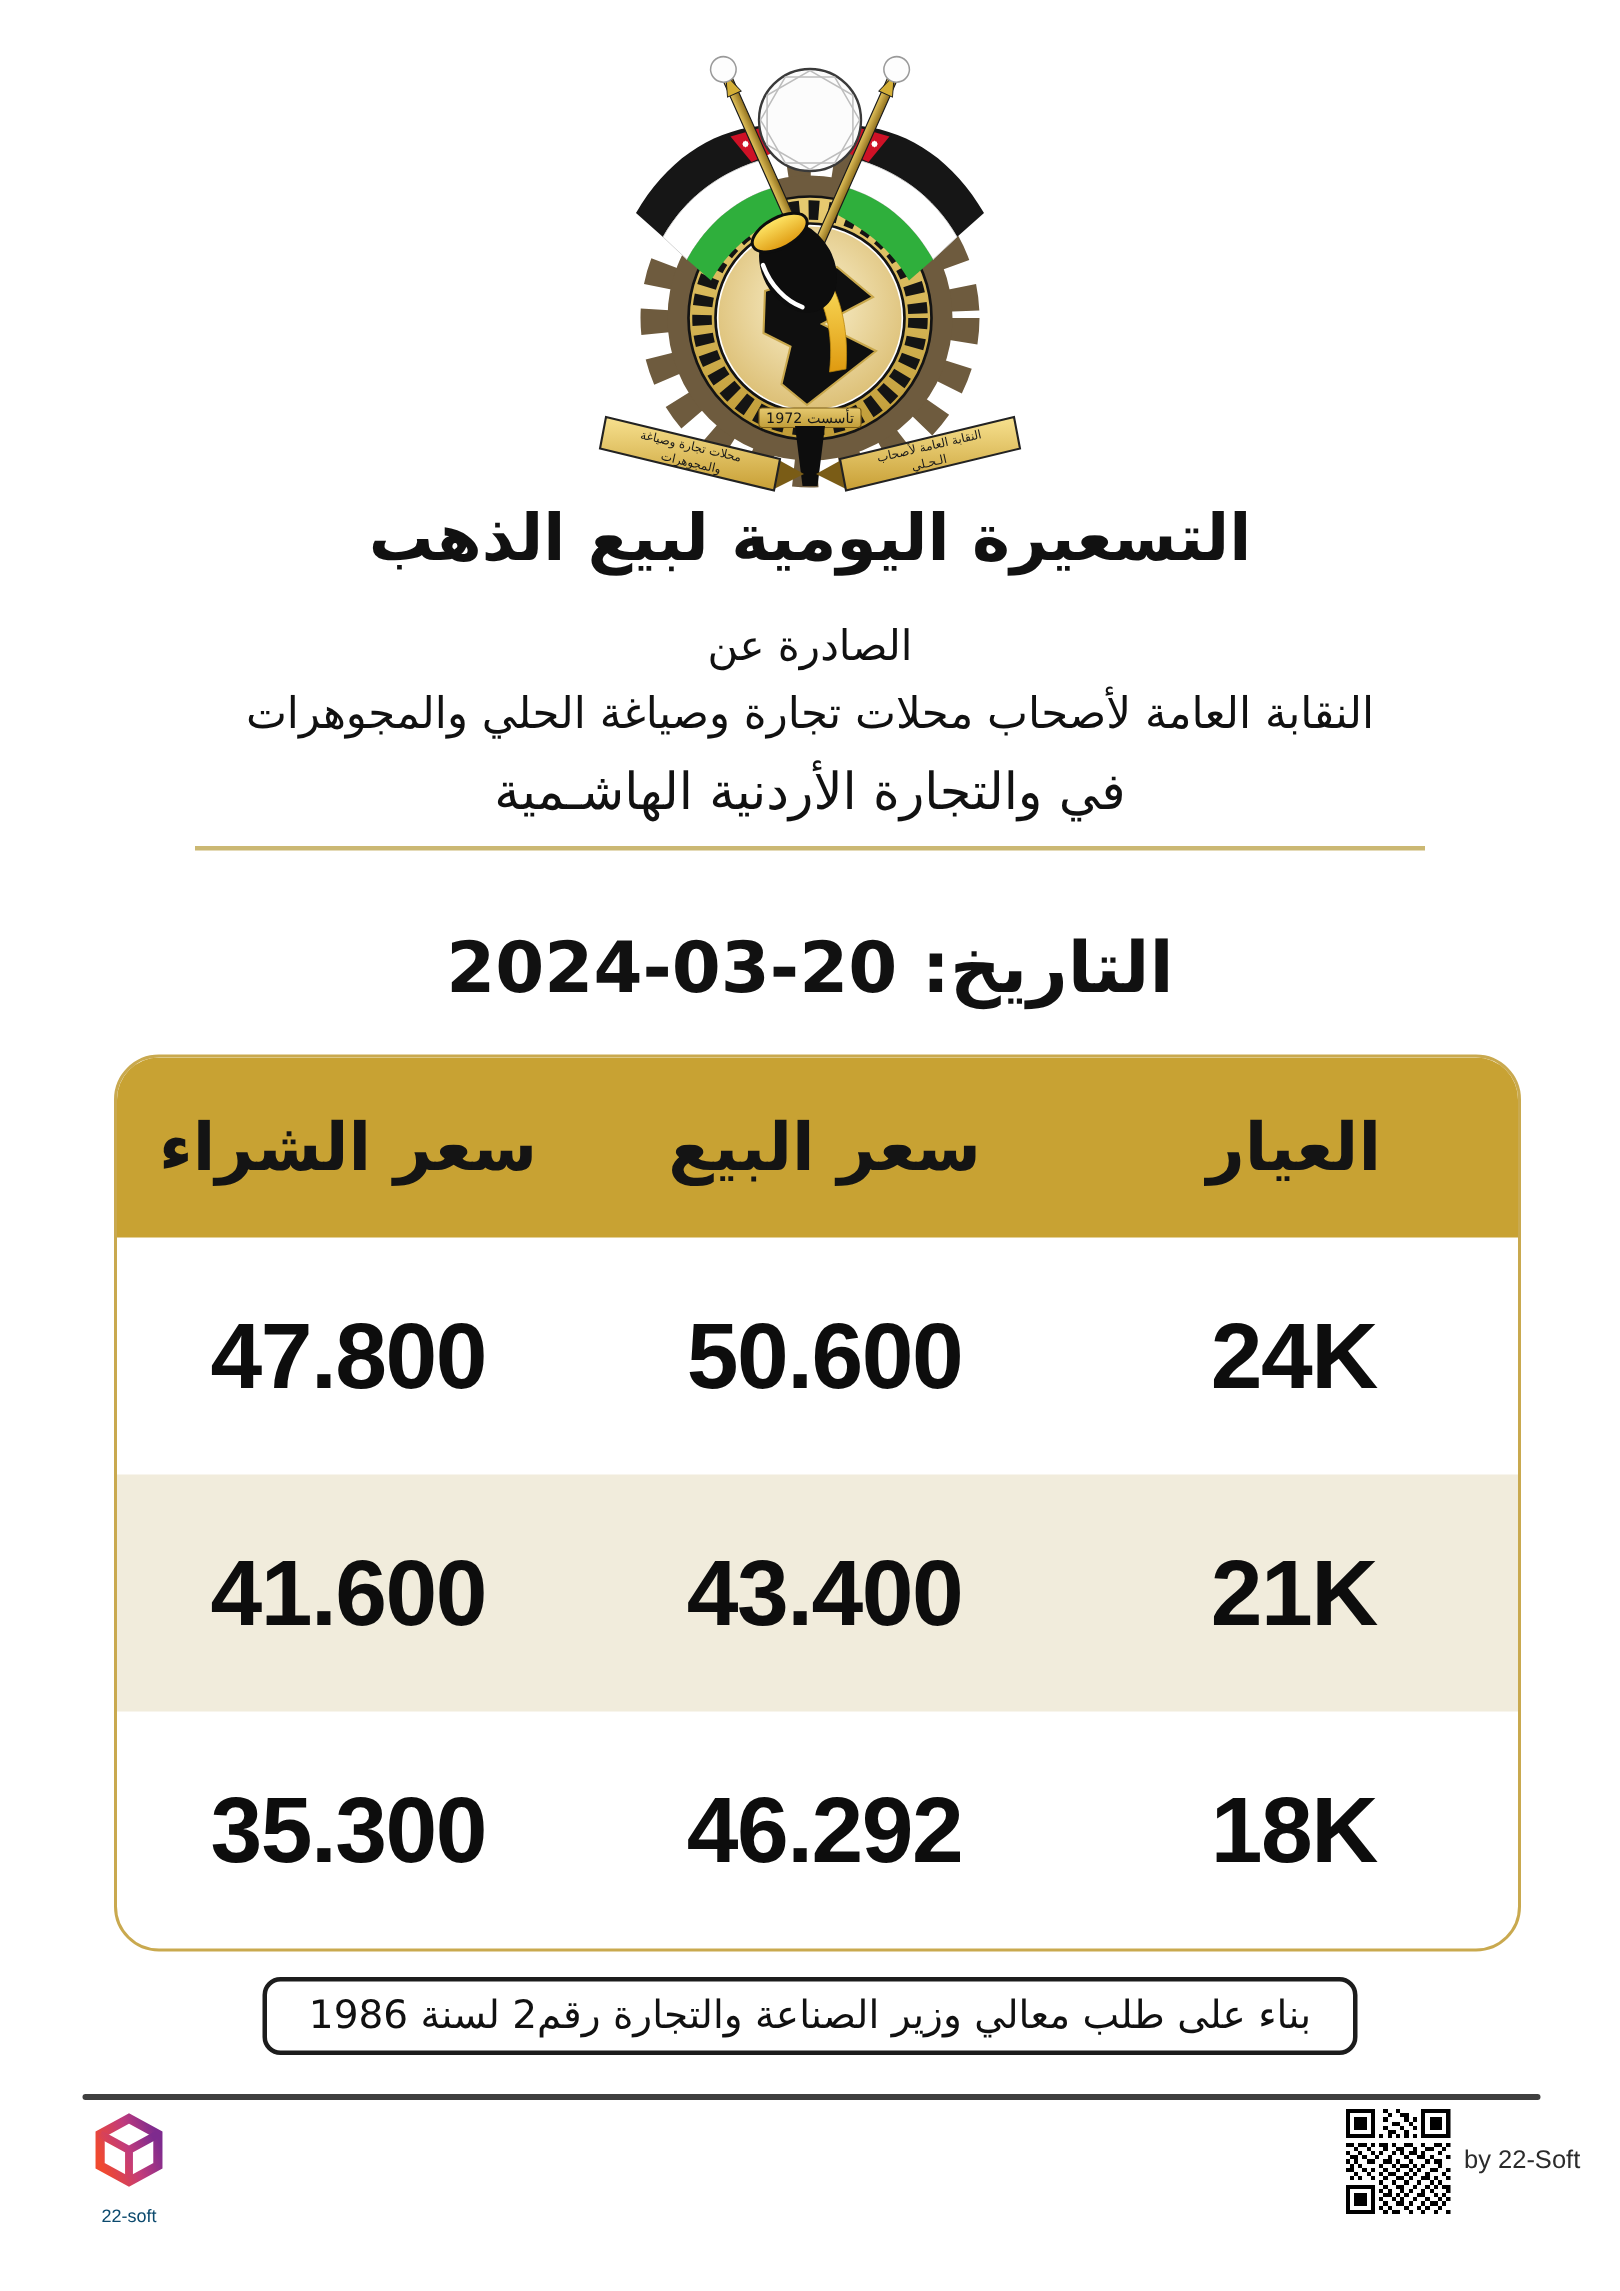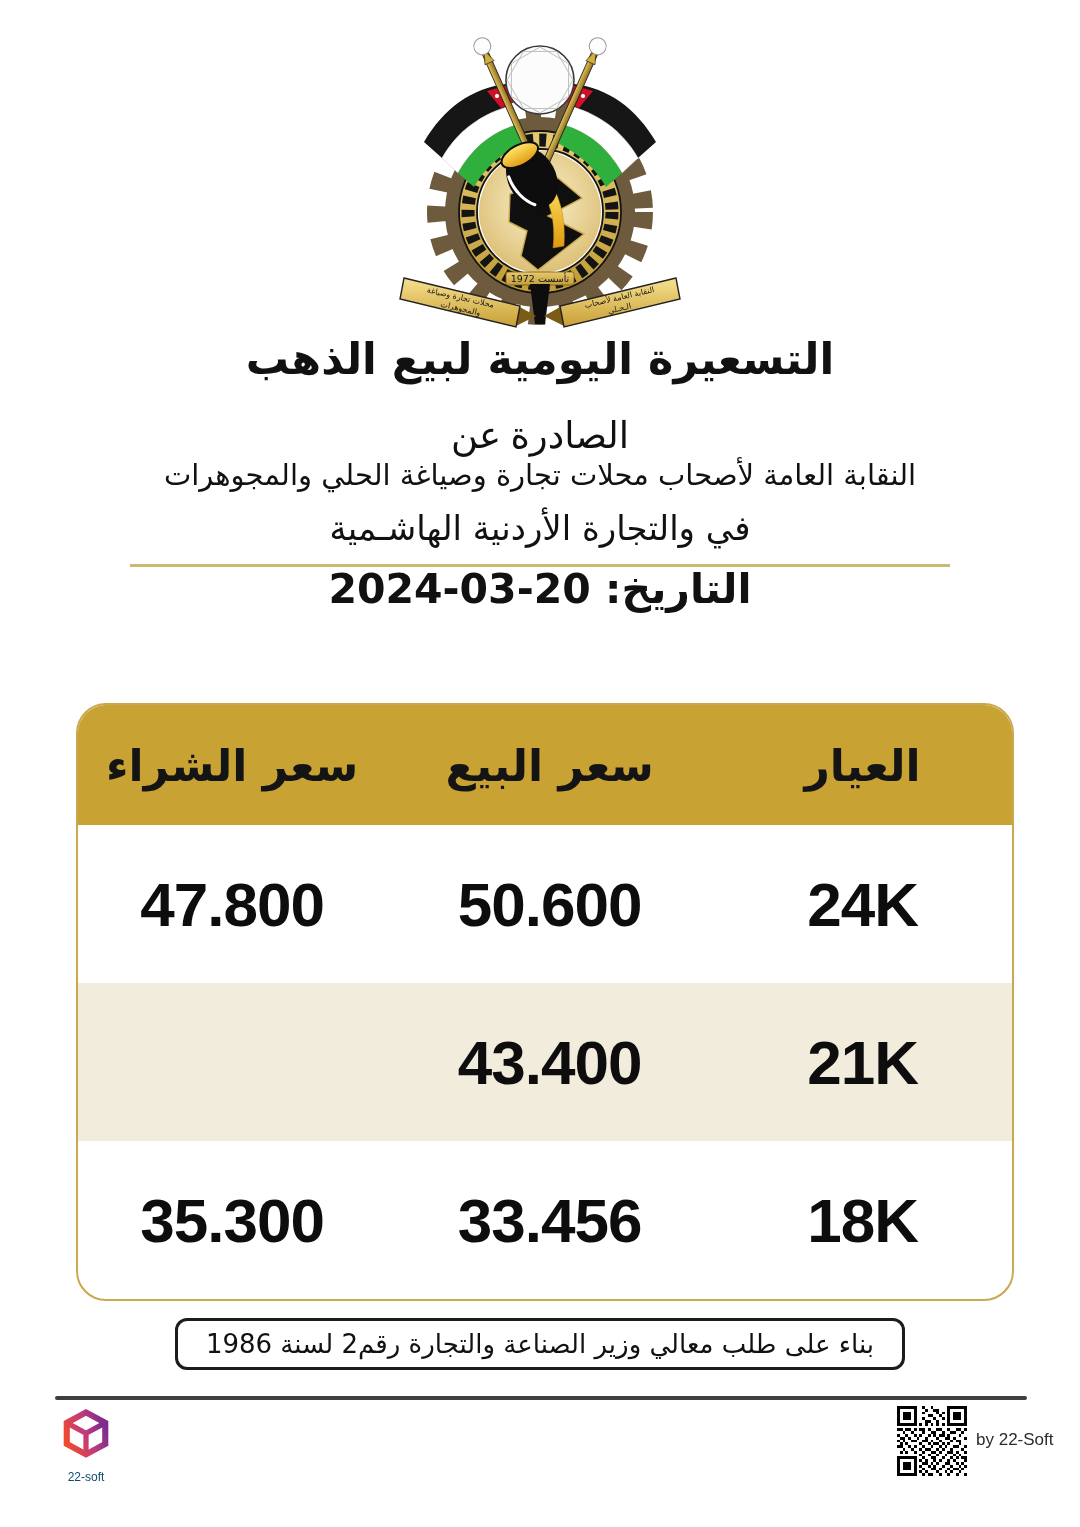--- a/index.html
+++ b/index.html
@@ -1,25 +1,25 @@
 <!DOCTYPE html>
 <html lang="ar"><head>
 <meta charset="utf-8">
 <style>
   html,body{margin:0;padding:0;background:#fff;}
   .poster{position:relative;width:1080px;height:1527px;background:#ffffff;overflow:hidden;
           font-family:"DejaVu Sans",sans-serif;color:#111;}
   .abs{position:absolute;}
   .ctext{left:0;right:0;text-align:center;}
   .title{top:334px;font-size:43px;font-weight:600;}
-  .issued{top:414px;font-size:37px;font-family:Liberation Serif, serif;}
+  .issued{top:414px;font-size:28px;}
   .org{top:458px;font-size:29px;}
   .country{top:508px;font-size:34px;font-weight:500;}
   .gold-rule{top:564px;left:130px;width:820px;height:3px;background:#CBB873;}
-  .date{top:565px;font-size:41px;font-weight:700;}
+  .date{top:618px;font-size:47px;font-weight:700;}
   .price-table{top:703px;left:76px;width:934px;height:594px;border:2px solid #C9A94F;
                border-radius:30px;overflow:hidden;direction:rtl;background:#fff;}
   .thead{display:grid;grid-template-columns:32% 35% 33%;height:120px;align-items:center;
          background:#C8A233;}
   .th{font-size:44px;font-weight:700;text-align:center;color:#141414;}
   .trow{display:grid;grid-template-columns:32% 35% 33%;height:158px;align-items:center;}
   .trow.alt{background:#F1ECDC;}
   .cell{text-align:center;font-family:"Liberation Sans","DejaVu Sans",sans-serif;
         font-weight:900;font-size:62px;letter-spacing:-1px;color:#0d0d0d;}
   .note-wrap{top:1318px;left:0;right:0;display:flex;justify-content:center;}
@@ -145,24 +145,25 @@
       <div class="th">سعر الشراء</div>
     </div>
     <div class="trow">
       <div class="cell">24K</div>
       <div class="cell">50.600</div>
       <div class="cell">47.800</div>
     </div>
     <div class="trow alt">
       <div class="cell">21K</div>
       <div class="cell">43.400</div>
+      <div class="cell">41.600</div>
     </div>
     <div class="trow">
       <div class="cell">18K</div>
-      <div class="cell">33.456</div>
+      <div class="cell">46.292</div>
       <div class="cell">35.300</div>
     </div>
   </div>
 
   <div class="abs note-wrap">
     <div class="note">بناء على طلب معالي وزير الصناعة والتجارة رقم2 لسنة 1986</div>
   </div>
 
   <div class="abs divider"></div>
 

